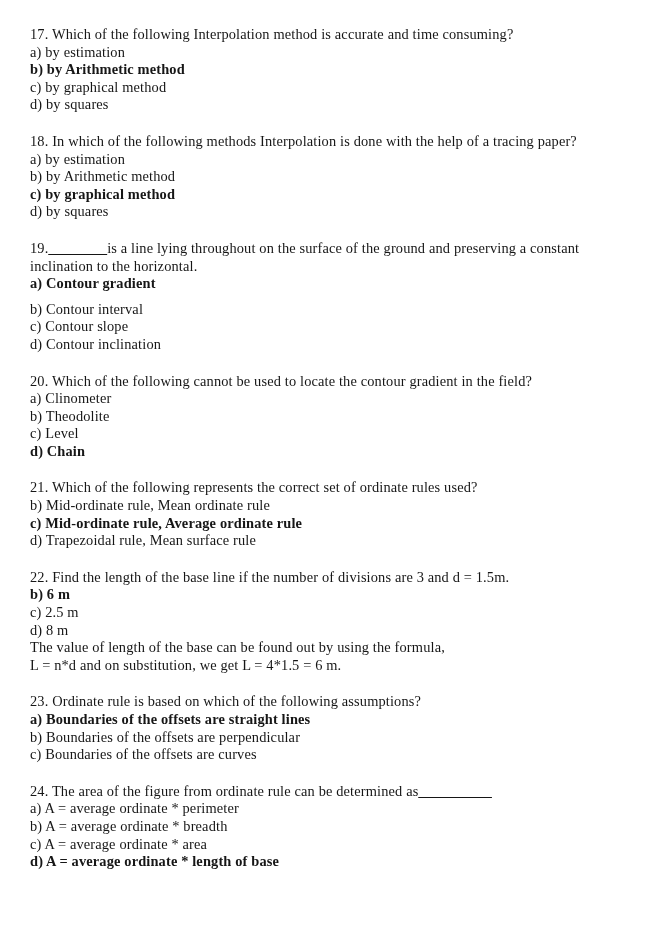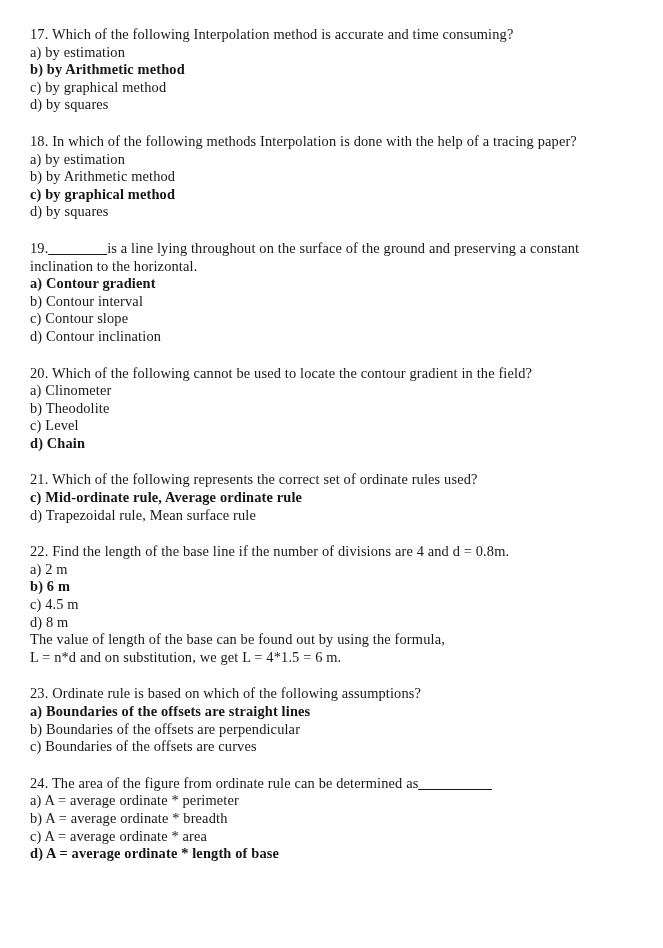--- a/index.html
+++ b/index.html
@@ -39,20 +39,21 @@
     max-width: 598px;
   }
   .opt {
     white-space: pre;
   }
   .opt.bold,
   .line.bold {
     font-weight: bold;
   }
   .gap-after {
+    margin-bottom: 8px;
   }
   .blank {
     text-decoration: underline;
     text-decoration-skip-ink: none;
   }
   .note {
     max-width: 600px;
   }
 </style>
 </head>
@@ -87,29 +88,29 @@
   <div class="qblock">
     <div class="line stem">20. Which of the following cannot be used to locate the contour gradient in the field?</div>
     <div class="line opt">a) Clinometer</div>
     <div class="line opt">b) Theodolite</div>
     <div class="line opt">c) Level</div>
     <div class="line opt bold">d) Chain</div>
   </div>
 
   <div class="qblock">
     <div class="line stem">21. Which of the following represents the correct set of ordinate rules used?</div>
+    <div class="line opt">b) Mid-ordinate rule, Mean ordinate rule</div>
     <div class="line opt bold">c) Mid-ordinate rule, Average ordinate rule</div>
     <div class="line opt">d) Trapezoidal rule, Mean surface rule</div>
   </div>
 
   <div class="qblock">
-    <div class="line stem">22. Find the length of the base line if the number of divisions are 4 and d = 0.8m.</div>
-    <div class="line opt">a) 2 m</div>
+    <div class="line stem">22. Find the length of the base line if the number of divisions are 3 and d = 1.5m.</div>
     <div class="line opt bold">b) 6 m</div>
-    <div class="line opt">c) 4.5 m</div>
+    <div class="line opt">c) 2.5 m</div>
     <div class="line opt">d) 8 m</div>
     <div class="line note">The value of length of the base can be found out by using the formula,</div>
     <div class="line note">L = n*d and on substitution, we get L = 4*1.5 = 6 m.</div>
   </div>
 
   <div class="qblock">
     <div class="line stem">23. Ordinate rule is based on which of the following assumptions?</div>
     <div class="line opt bold">a) Boundaries of the offsets are straight lines</div>
     <div class="line opt">b) Boundaries of the offsets are perpendicular</div>
     <div class="line opt">c) Boundaries of the offsets are curves</div>

